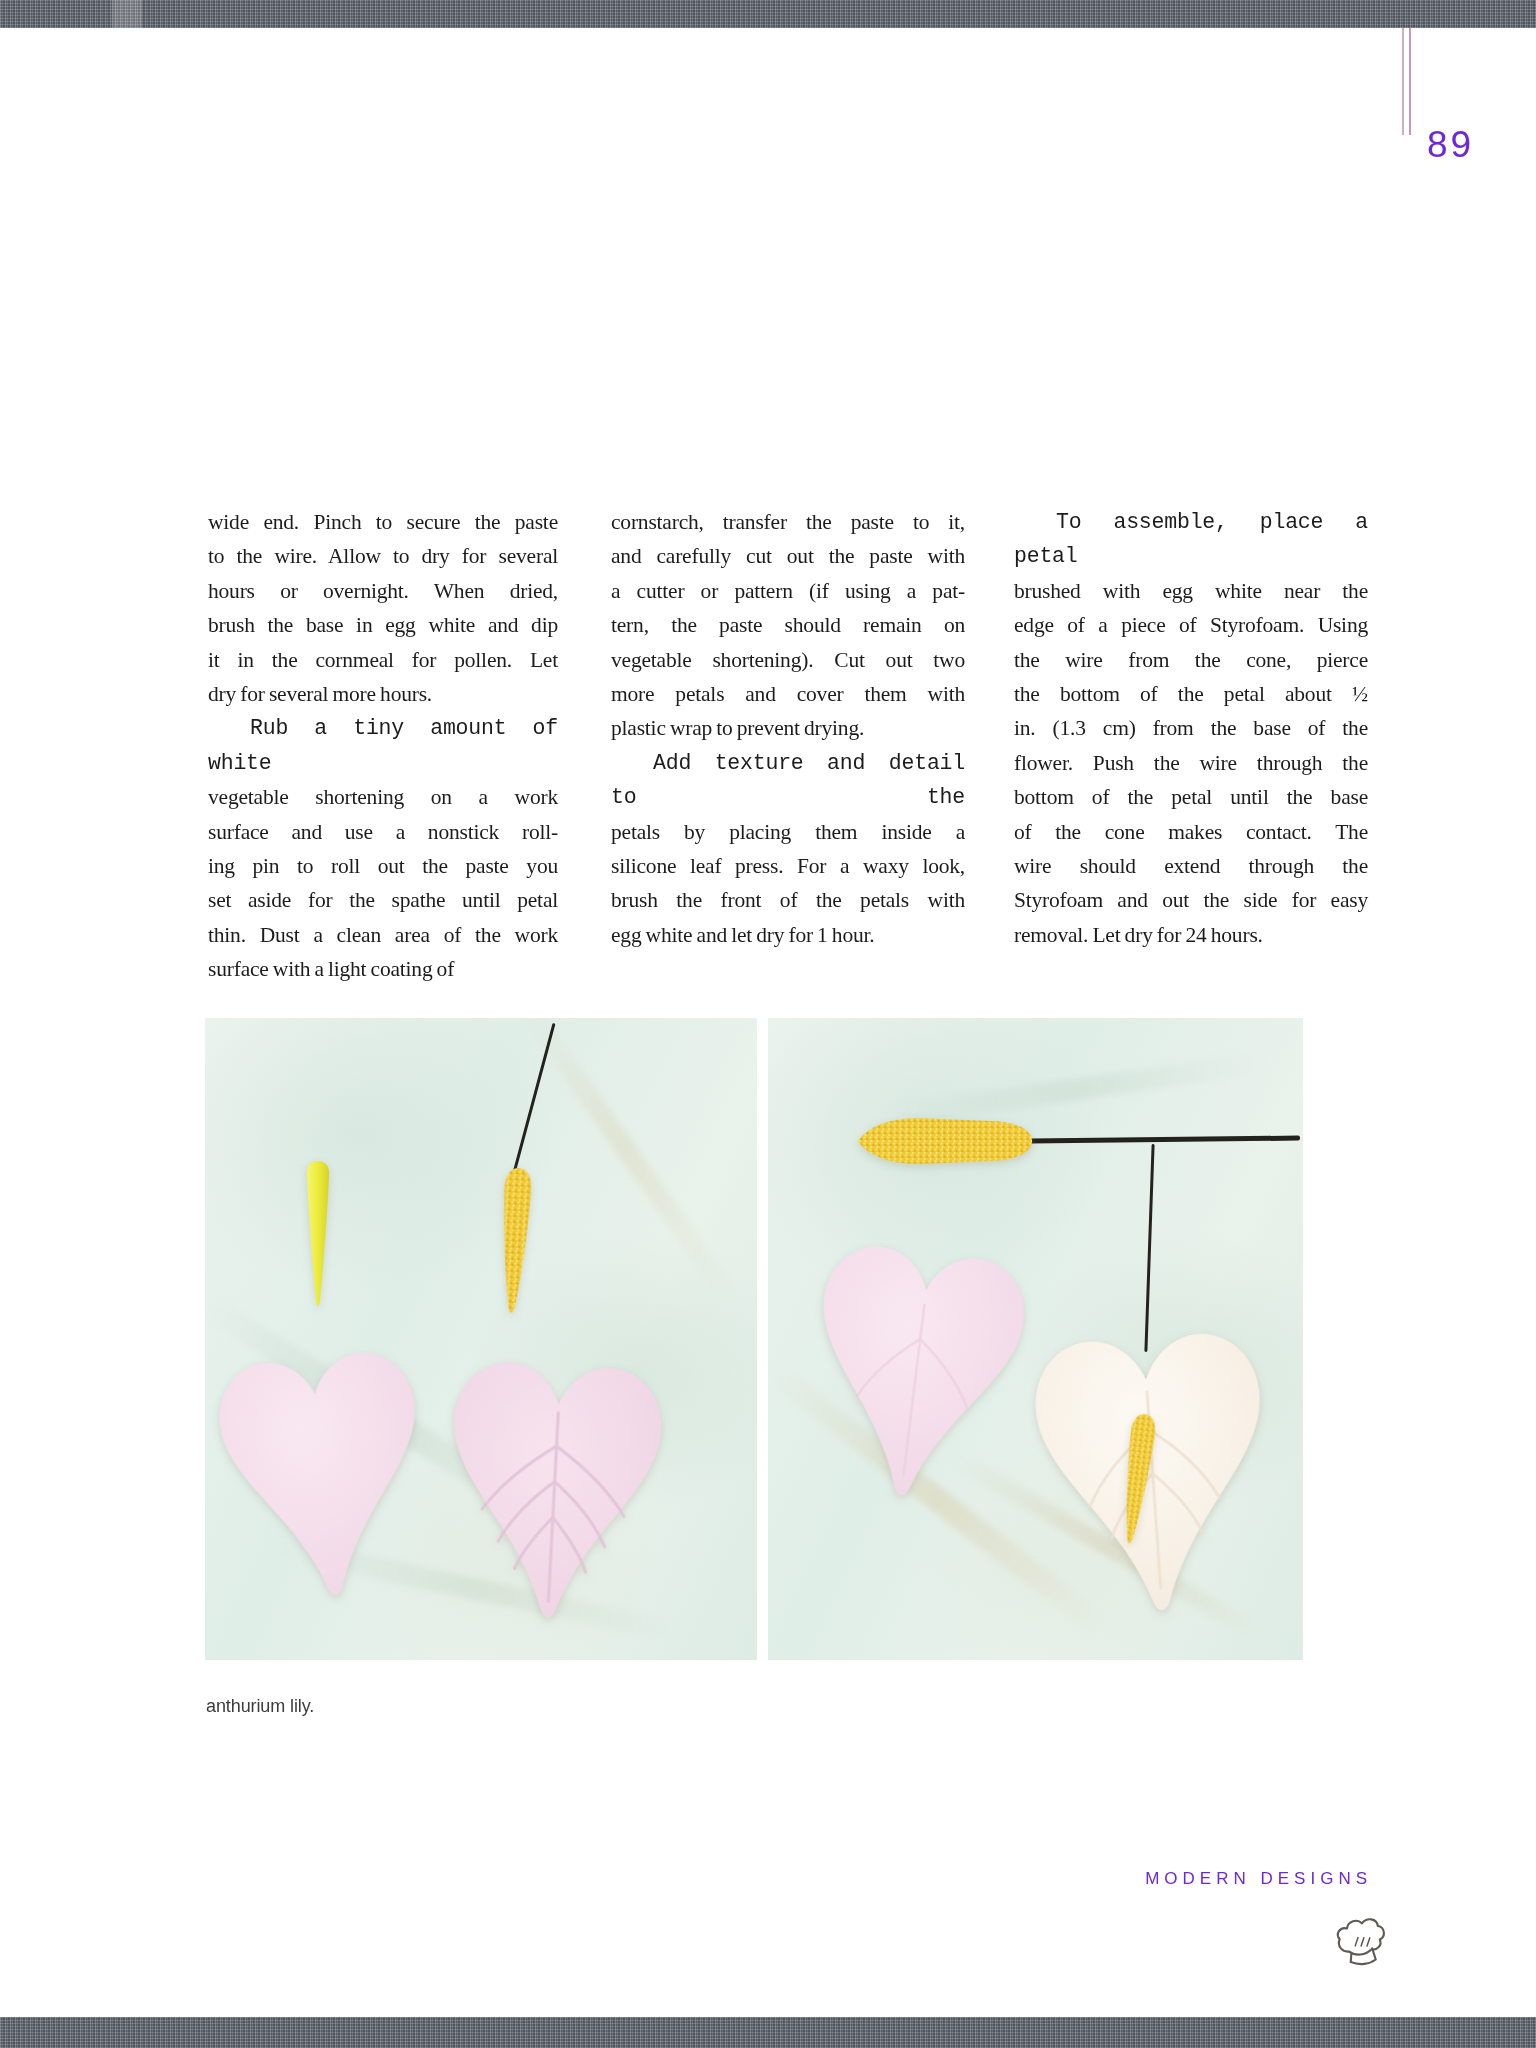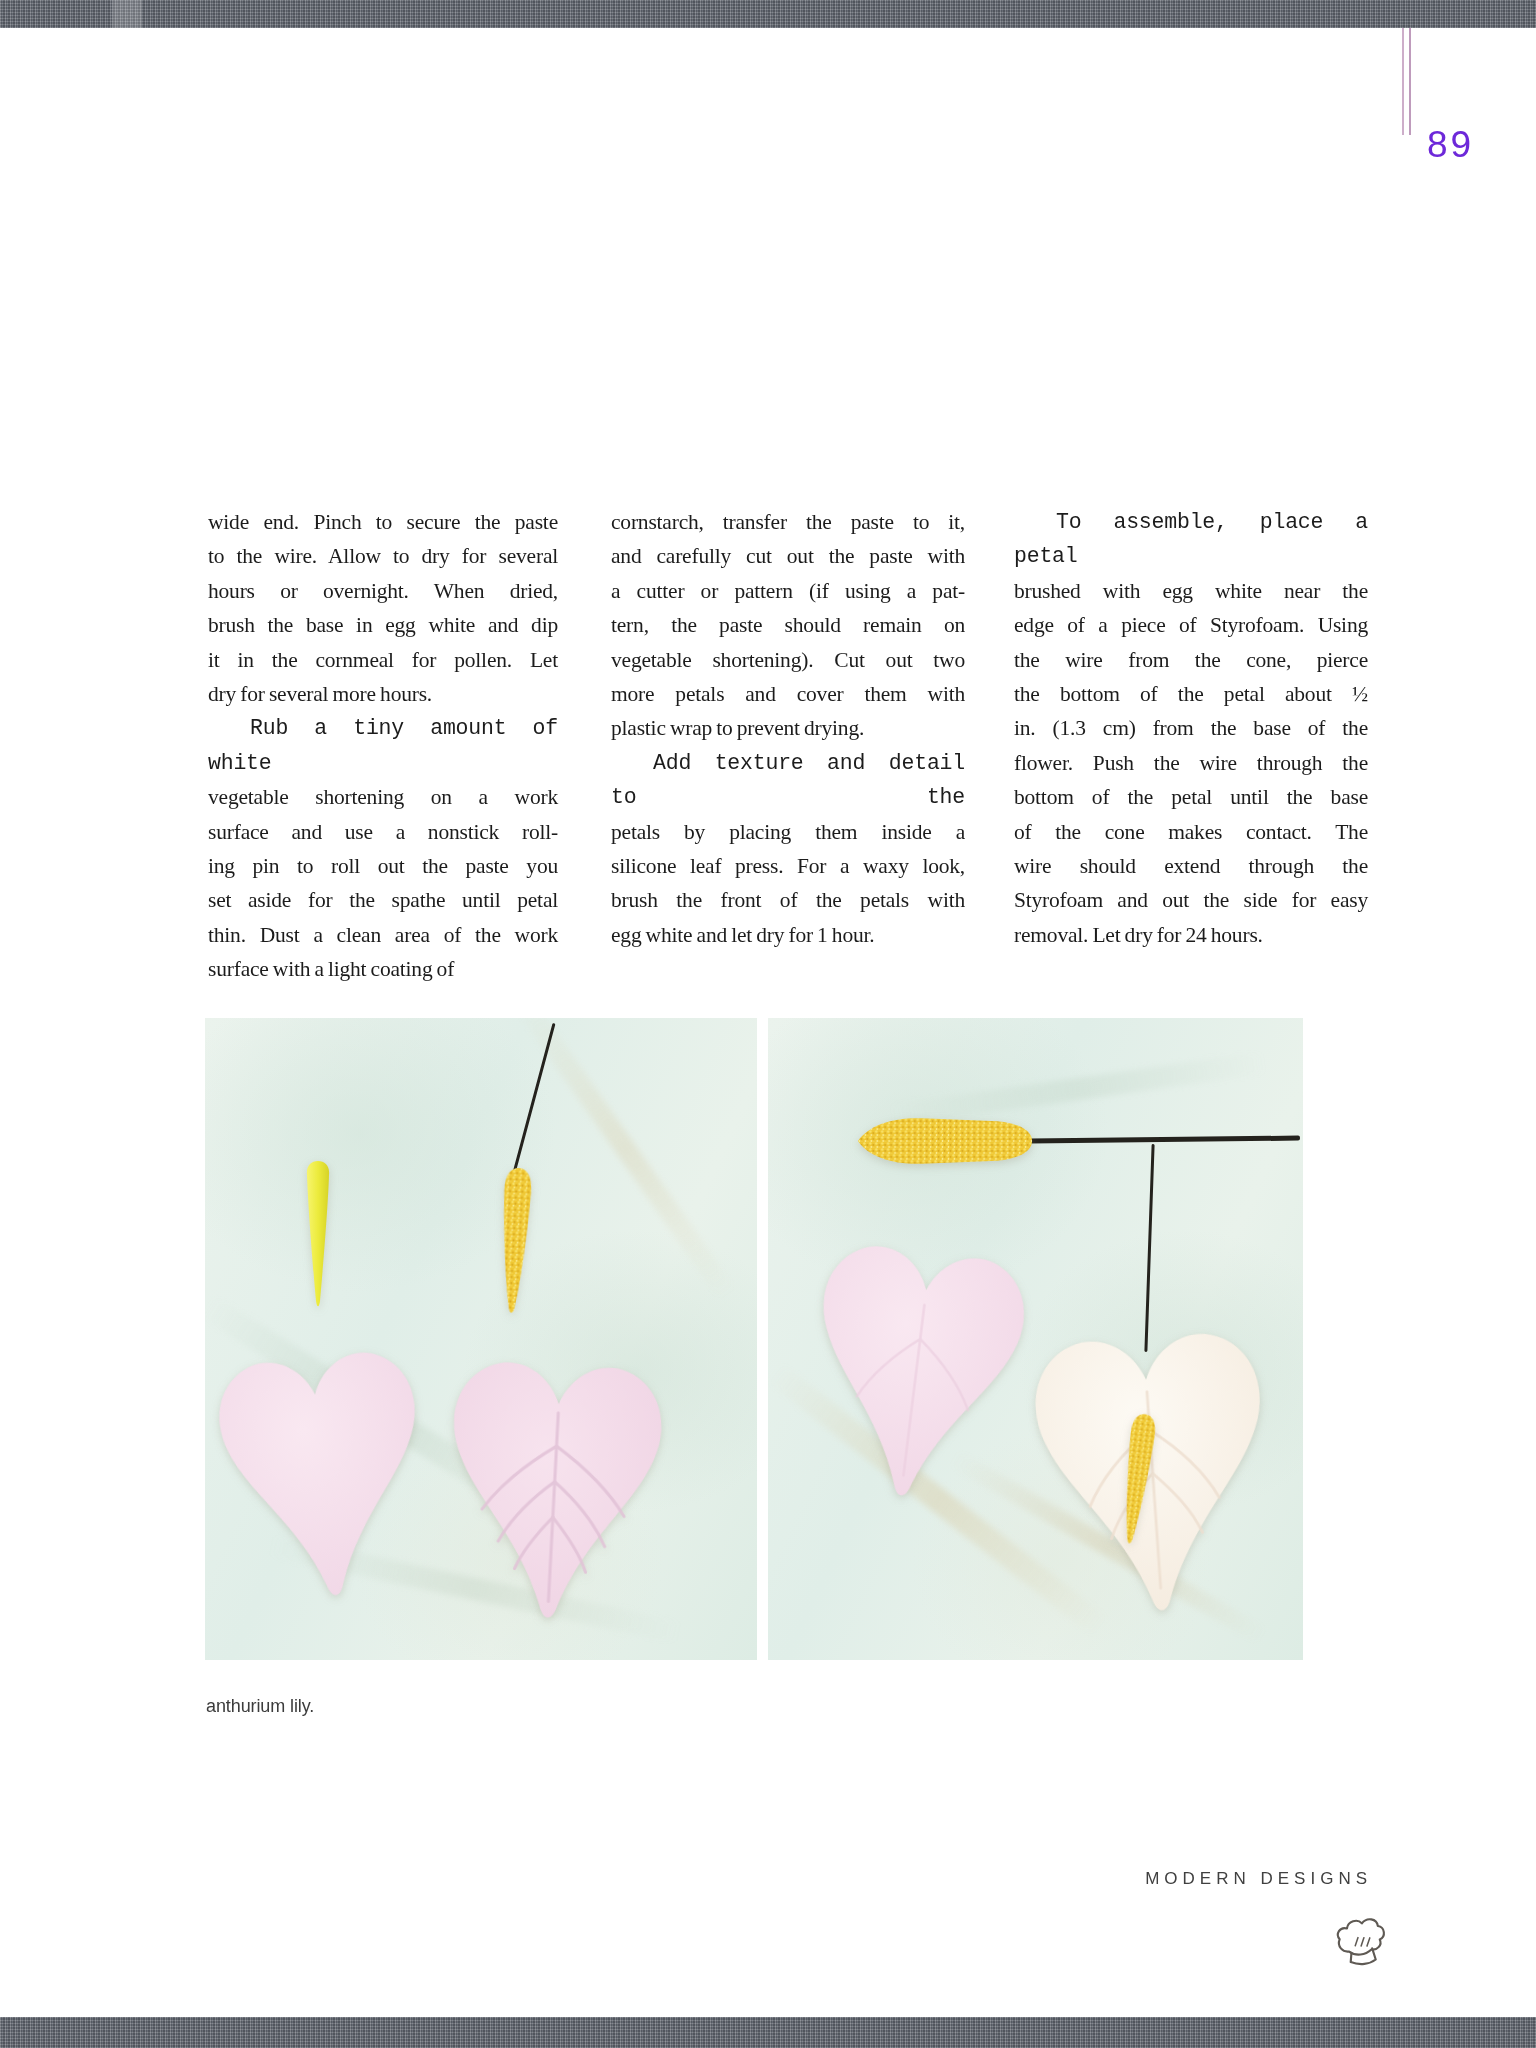--- a/index.html
+++ b/index.html
@@ -56,21 +56,21 @@
     font-family:"Liberation Sans", sans-serif;font-size:18px;line-height:33px;
     letter-spacing:-0.1px;color:#3c3c3c;
   }
   .caption .tline{text-align:left;text-align-last:left;white-space:nowrap;text-indent:0;}
   .caption.left{left:206px;width:600px;}
   .caption.right{left:768px;width:560px;}
   
   .footer-label{
     position:absolute;top:1869px;right:164px;
     font-family:"Liberation Sans", sans-serif;font-size:17px;letter-spacing:5px;
-    color:#404040;
+    color:#6d28d9;
   }
   .chef-hat{position:absolute;left:1332px;top:1916px;}
 </style>
 </head>
 <body>
 
 <svg width="0" height="0" style="position:absolute" aria-hidden="true">
   <defs>
     <pattern id="sug" width="6" height="6" patternUnits="userSpaceOnUse">
       <rect width="6" height="6" fill="#efc733"></rect>

